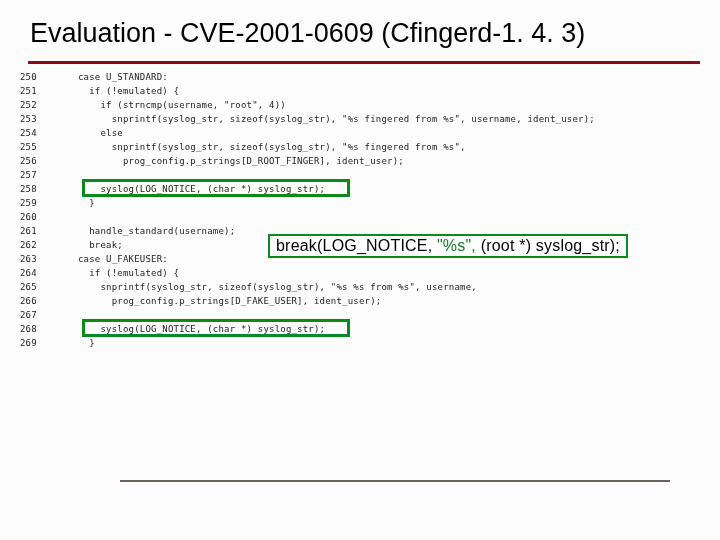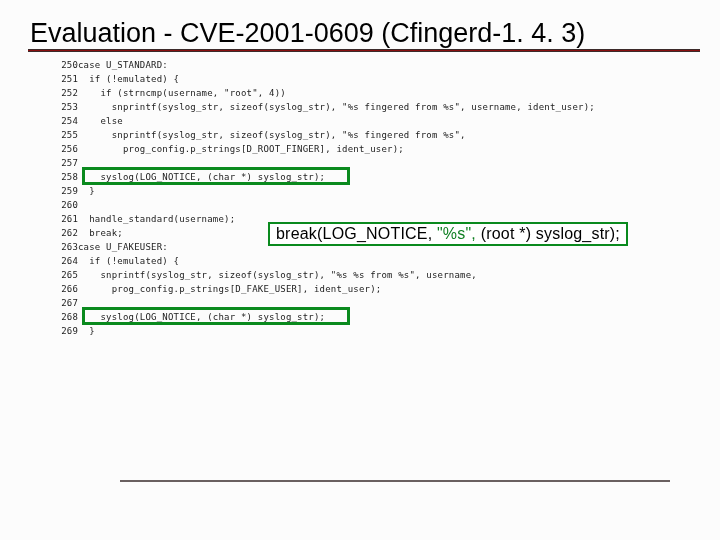--- a/index.html
+++ b/index.html
@@ -14,21 +14,21 @@
   .slide {
     width: 720px;
     height: 540px;
     position: relative;
     padding: 0;
   }
   .title {
     font-size: 27px;
     font-weight: normal;
     color: #000;
-    padding: 18px 0 0 30px;
+    padding: 18px 0 12px 30px;
     font-family: Arial, sans-serif;
   }
   .title-underline {
     margin-left: 28px;
     margin-right: 20px;
     height: 3px;
     background: #8a0f0f;
     border-top: 1px solid #3b2a2a;
     border-bottom: 1px solid #3b2a2a;
     margin-bottom: 4px;
@@ -43,21 +43,20 @@
     white-space: pre;
     letter-spacing: 0.2px;
   }
   .code-line {
     height: 14px;
   }
   .lineno {
     display: inline-block;
     width: 58px;
     color: #222;
-    text-align: right;
   }
   .highlight-box {
     position: absolute;
     border: 3px solid #0a8a1e;
     background: transparent;
     pointer-events: none;
   }
   .fix-box {
     position: absolute;
     border: 2px solid #0a8a1e;

